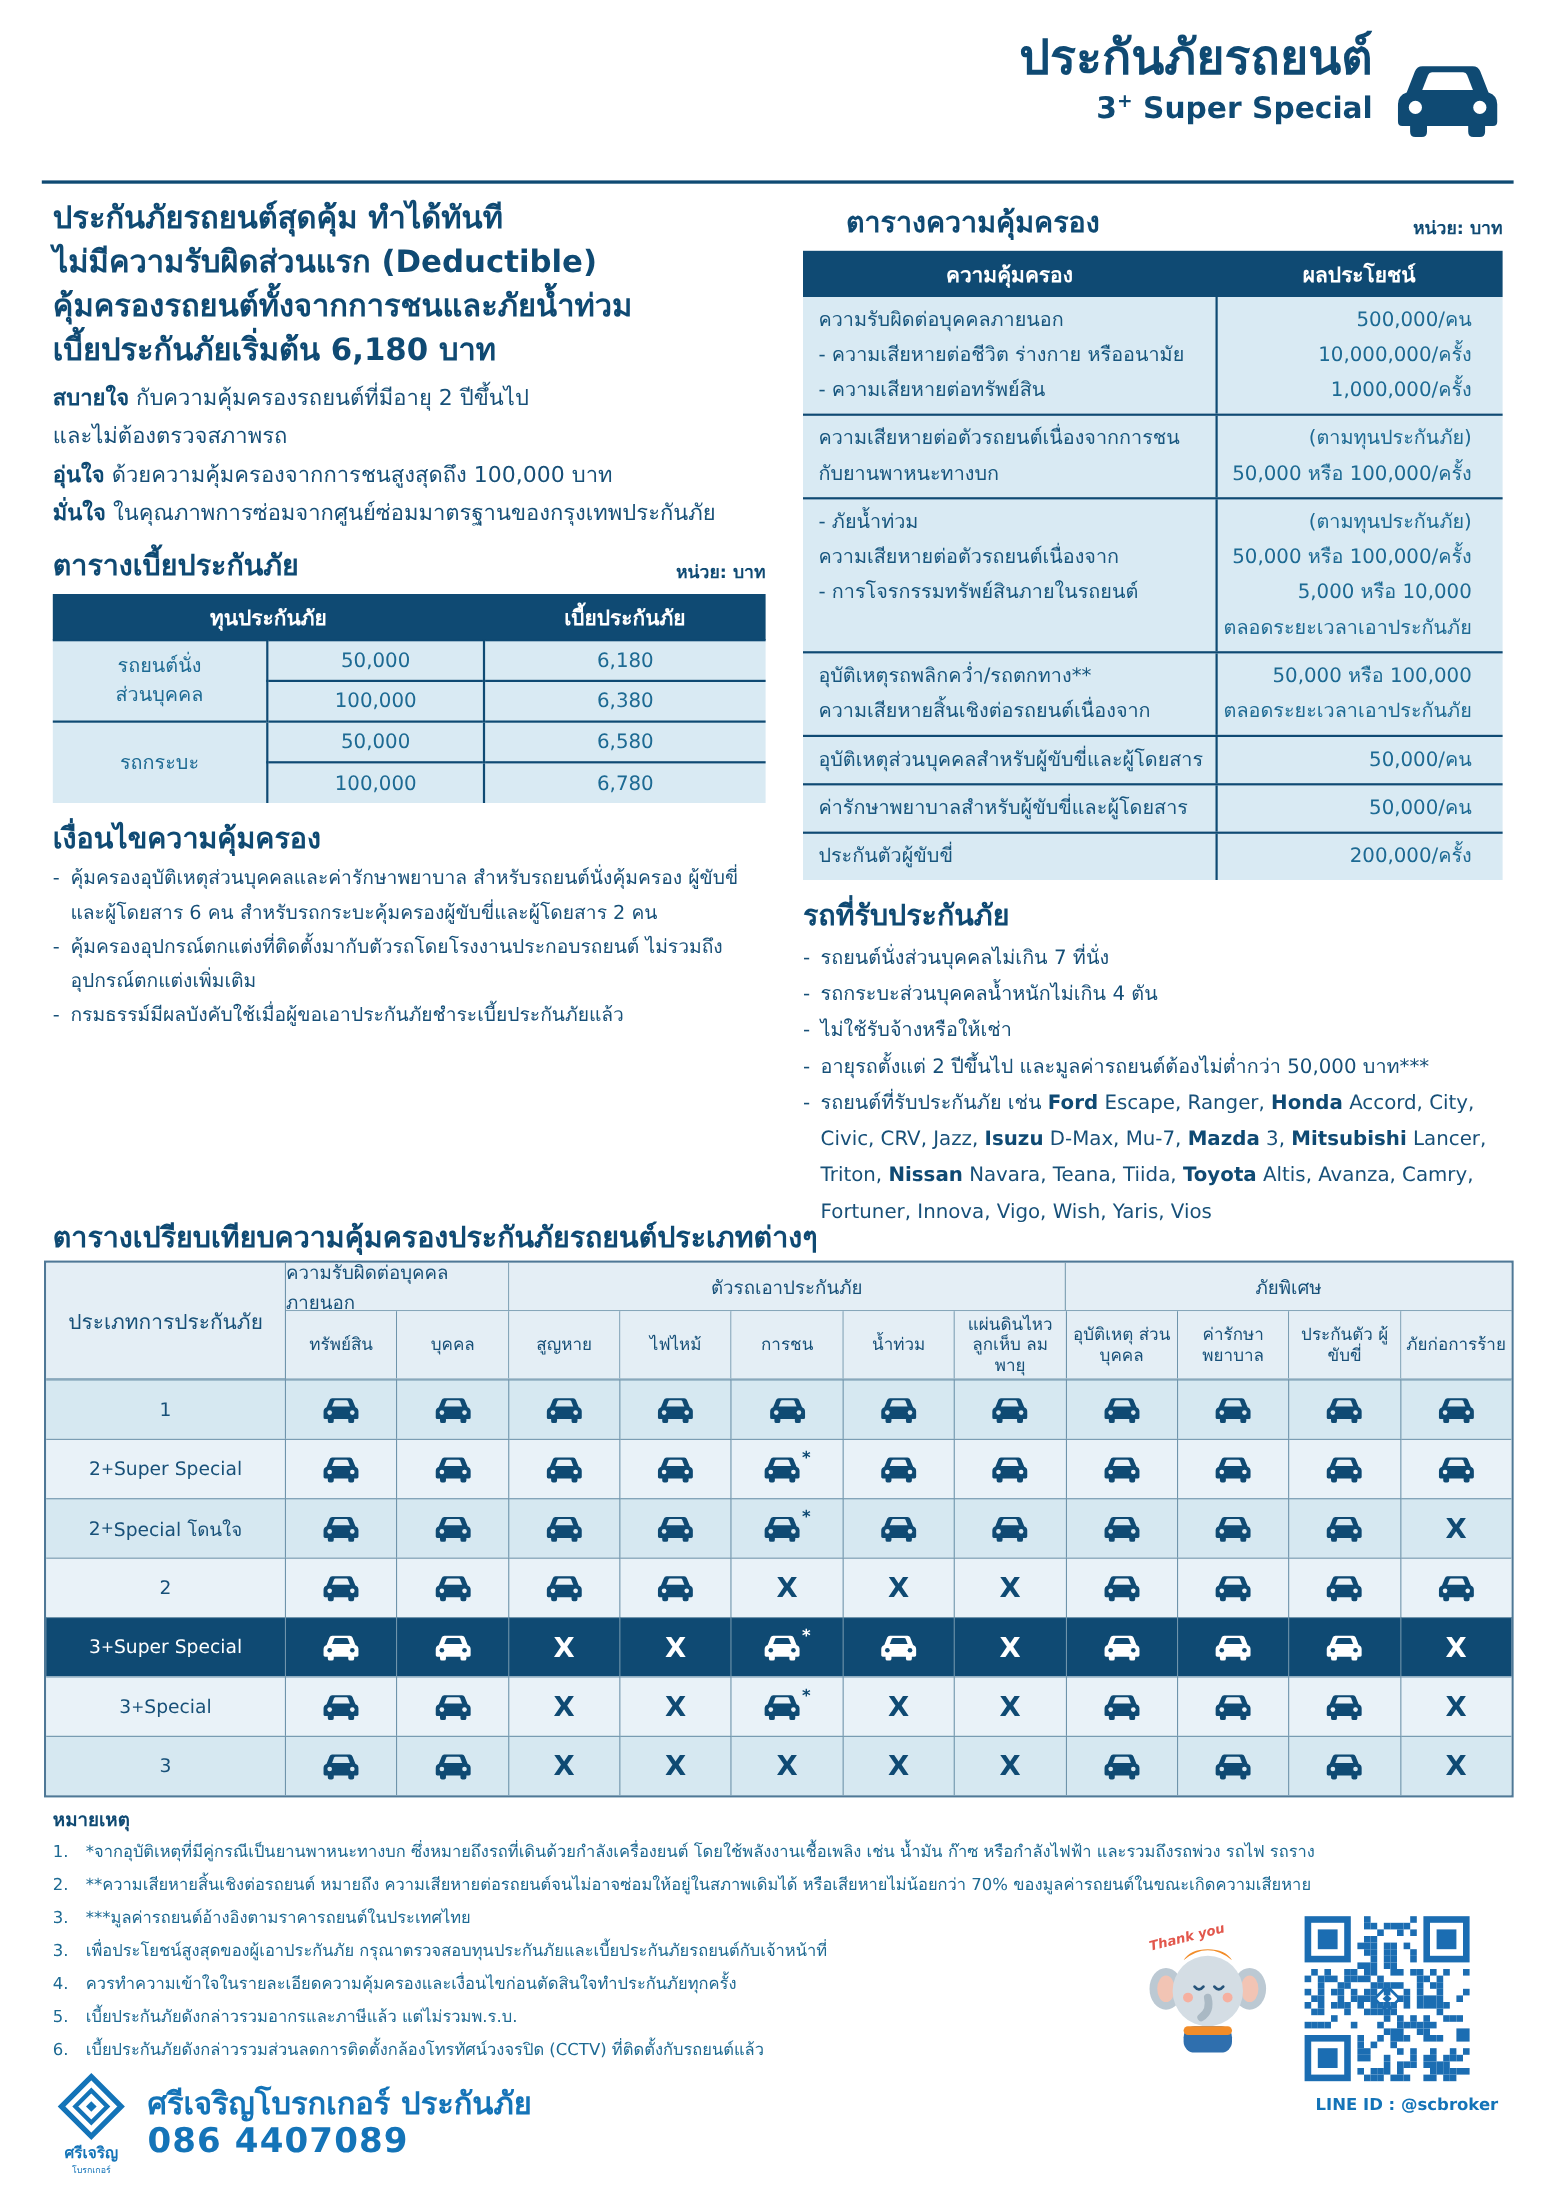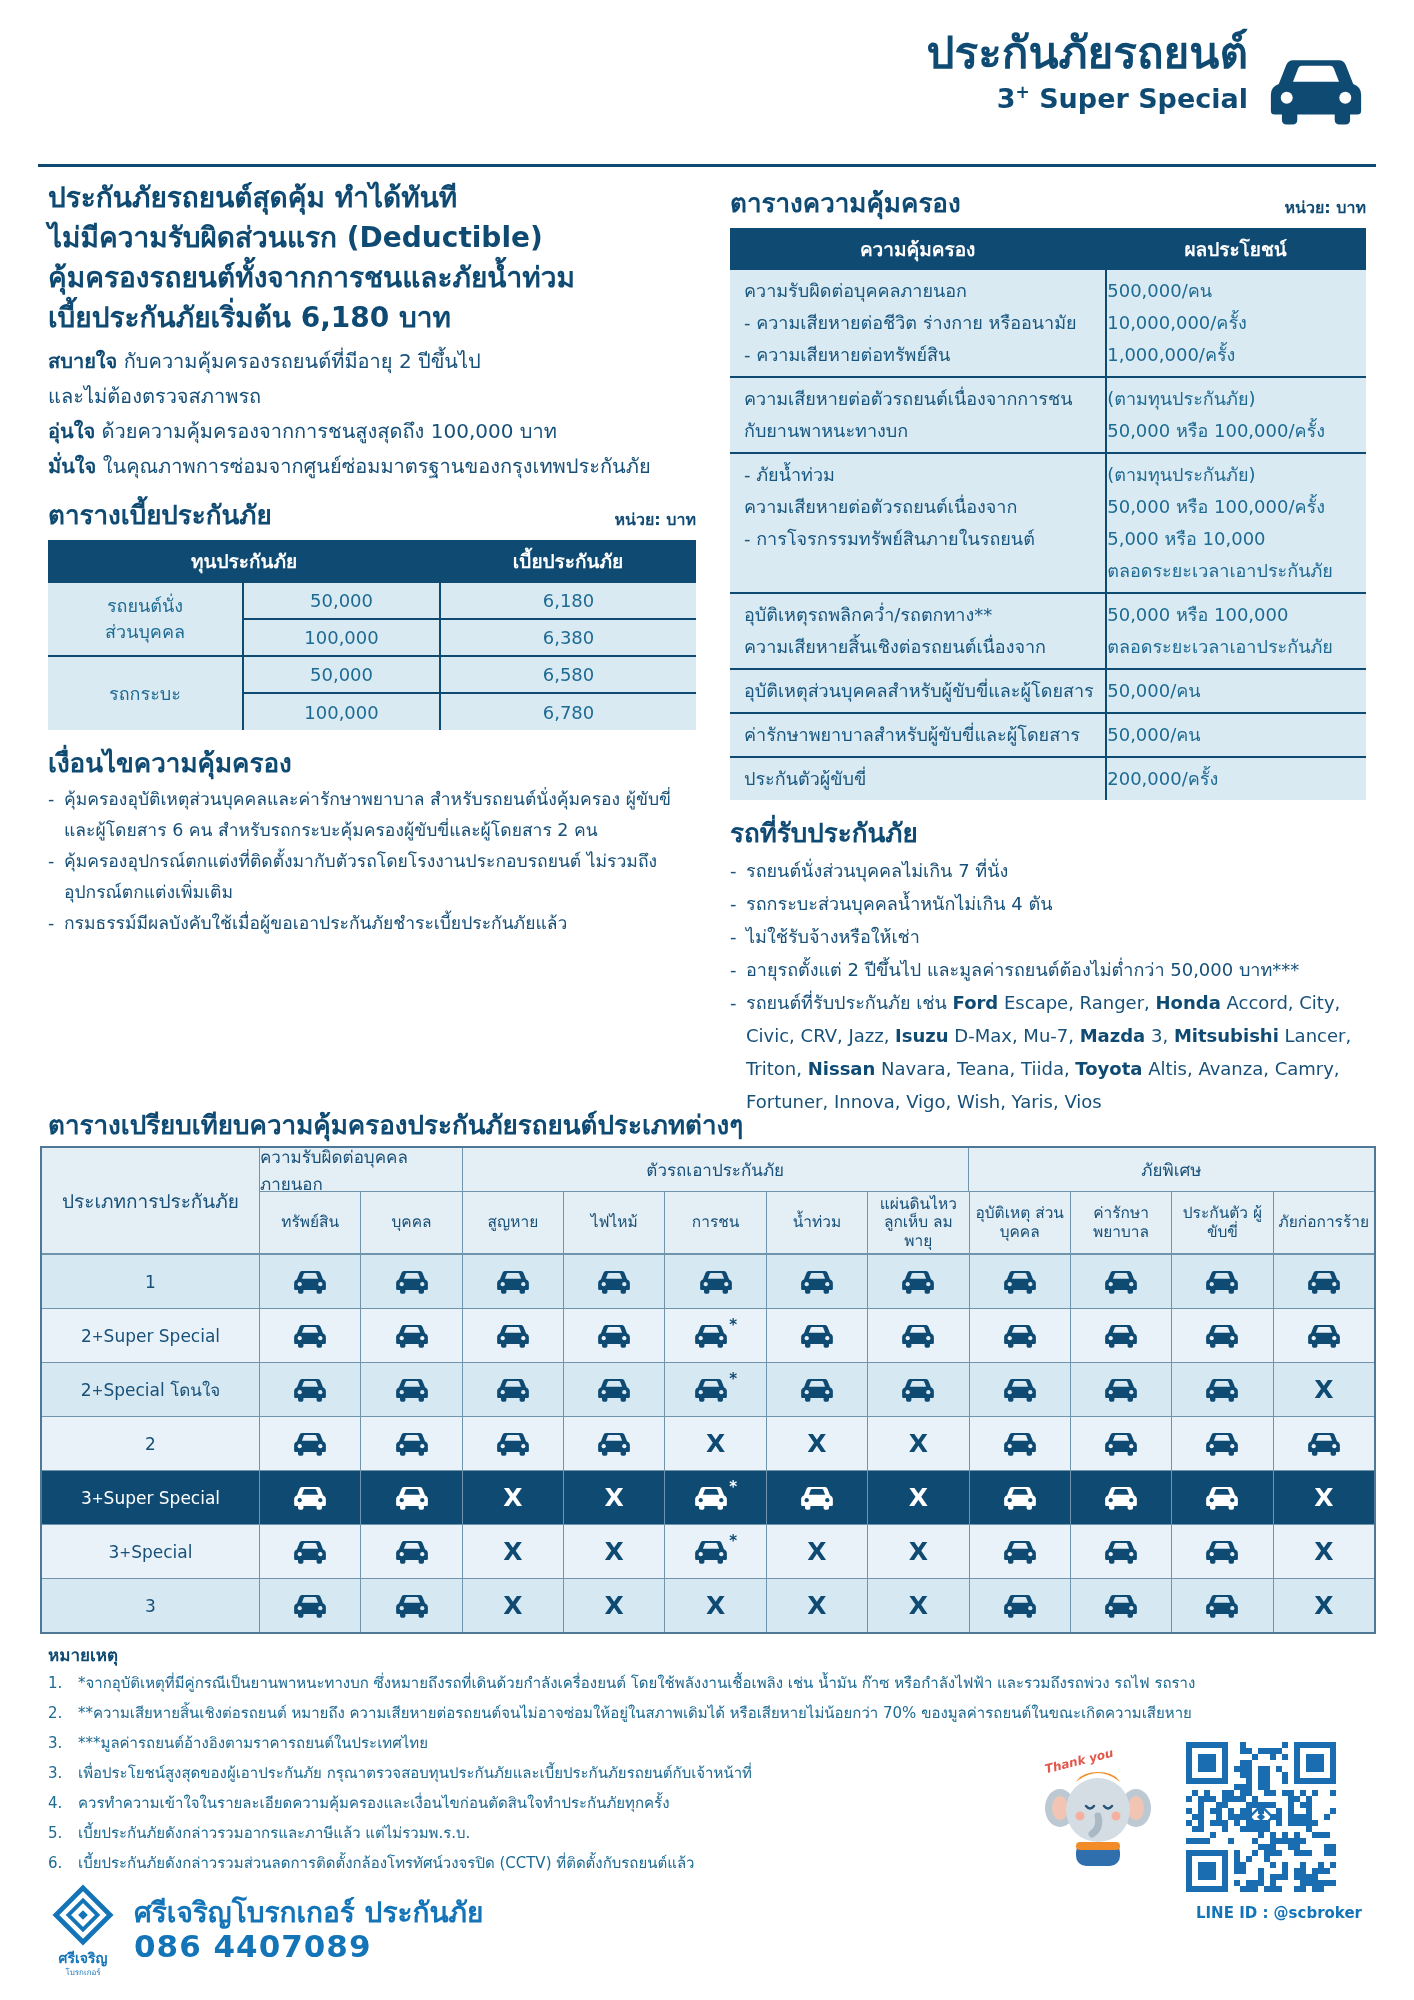--- a/index.html
+++ b/index.html
@@ -49,21 +49,21 @@
 
   
   .cov-table { margin-top:8px; }
   .cov-head { display:flex; background:#0f4a73; color:#fff; height:42px; font-size:19px; font-weight:bold; }
   .cov-head div { display:flex; align-items:center; justify-content:center; }
   .cov-h-l { width:59%; }
   .cov-h-v { width:41%; }
   .cov-row { display:flex; background:#d9eaf3; border-top:2px solid #0f4a73; }
   .cov-row:first-of-type { border-top:none; }
   .cov-cell-l { width:59%; padding:5px 0 5px 14px; }
-  .cov-cell-v { width:41%; padding:5px 4px 5px 0; border-left:2px solid #0f4a73; }
+  .cov-cell-v { width:41%; padding:5px 28px 5px 0; text-align:right; border-left:2px solid #0f4a73; }
   .cov-line { font-size:18px; line-height:32px; min-height:32px; color:#17567e; }
   .cov-cell-v .cov-line { color:#1d6a93; }
 
   
   .cmp-title { position:absolute; left:48px; top:1104px; font-size:26px; font-weight:bold; color:#0f4a73; }
   .cmp-table { position:absolute; left:40px; top:1146px; width:1336px; border:2px solid #4f7896; background:#e9f2f8; }
   .cmp-head { display:flex; }
   .cmp-type { width:218px; display:flex; align-items:center; justify-content:center;
               font-size:19px; border-right:1px solid #6f94ab; border-bottom:1px solid #6f94ab;
               background:#e4eef5; text-align:center; }
@@ -188,21 +188,21 @@
         <span>คุ้มครองอุปกรณ์ตกแต่งที่ติดตั้งมากับตัวรถโดยโรงงานประกอบรถยนต์ ไม่รวมถึงอุปกรณ์ตกแต่งเพิ่มเติม</span>
       </div>
       <div class="dash-item">
         <span class="dash">-</span>
         <span>กรมธรรม์มีผลบังคับใช้เมื่อผู้ขอเอาประกันภัยชำระเบี้ยประกันภัยแล้ว</span>
       </div>
     </div>
 </div>
 
 <div class="right-col">
-  <div class="tbl-head-row" style="margin-top:0;">
+  <div class="tbl-head-row" style="margin-top:0;margin-left:39px;">
     <div class="sec-title">ตารางความคุ้มครอง</div>
     <div class="unit-label">หน่วย: บาท</div>
   </div>
   <div class="cov-table">
     <div class="cov-head">
       <div class="cov-h-l">ความคุ้มครอง</div>
       <div class="cov-h-v">ผลประโยชน์</div>
     </div>
     <div id="cov-body">
         <div class="cov-row">

